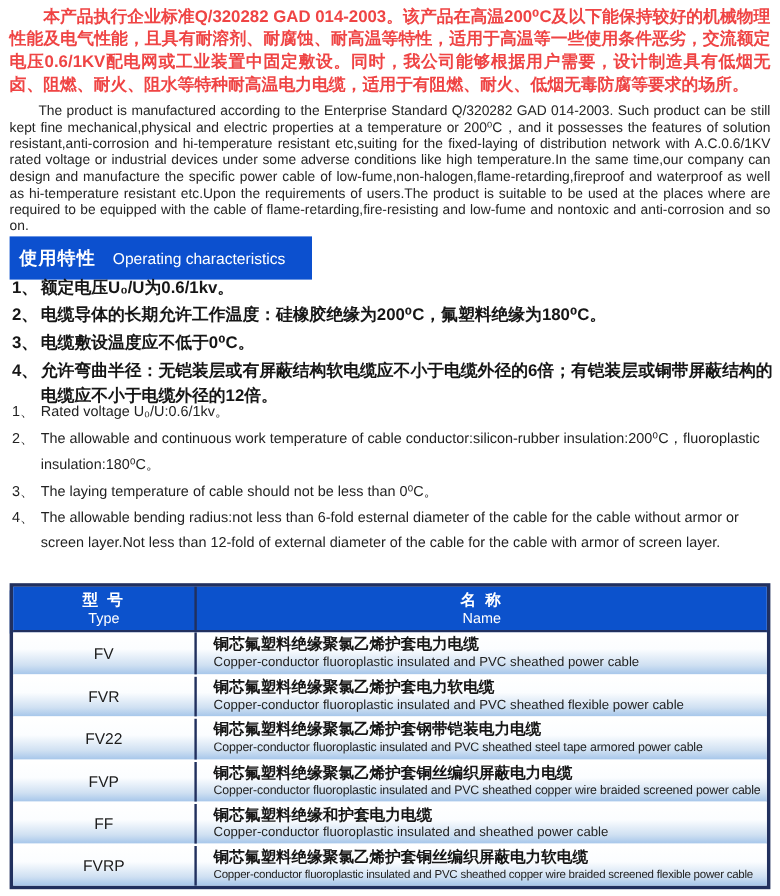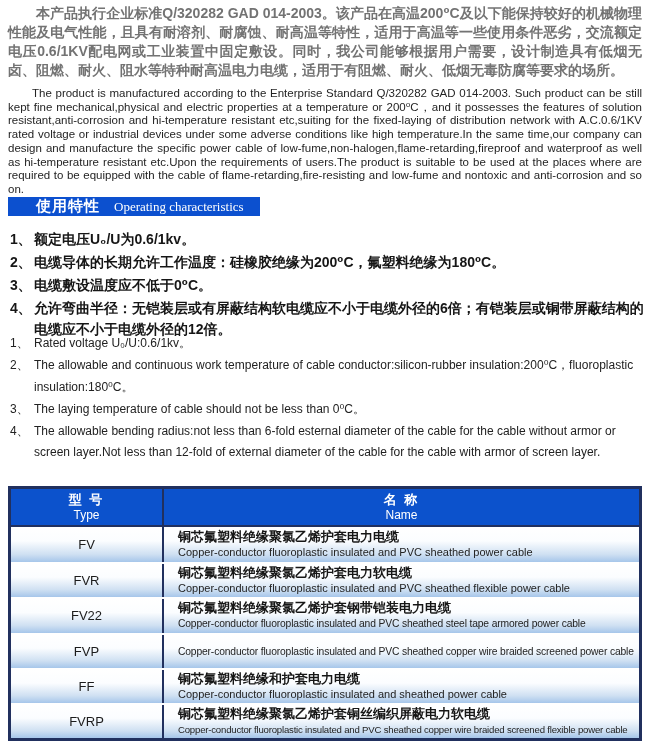--- a/index.html
+++ b/index.html
@@ -13,38 +13,38 @@
     width: 650px;
     height: 747px;
     background: #ffffff;
     overflow: hidden;
   }
 
   
   .intro-zh {
     position: absolute; top: 4px; left: 8px; right: 8px;
     font-size: 14px; font-weight: 600; line-height: 19px;
-    text-indent: 2em; text-align: justify; color: #737373;
+    text-indent: 2em; text-align: justify; color: #ef4444;
   }
   .intro-en {
     position: absolute; top: 87px; left: 8px; right: 8px;
     font-size: 11.5px; font-weight: 400; line-height: 13.7px;
     text-indent: 24px; text-align: justify; color: #242424;
   }
 
   
   .section-bar {
-    position: absolute; left: 8px; width: 252px; height: 19px;
+    position: absolute; left: 8px; width: 252px; height: 36px;
     background: #0c50cf;
     color: #ffffff;
     display: flex; align-items: center;
-    padding-left: 28px;
+    padding-left: 8px;
   }
   .section-bar .bar-zh { font-size: 15px; font-weight: 700; letter-spacing: 1px; }
-  .section-bar .bar-en { font-size: 13px; font-weight: 400; margin-left: 14px; font-family: Liberation Serif, serif; }
+  .section-bar .bar-en { font-size: 13px; font-weight: 400; margin-left: 14px; }
   .bar-operating { top: 197px; }
   .bar-cabletype { top: 452px; margin-top: 40px; }
 
   
   .num-list { position: absolute; left: 10px; right: 6px; }
   .list-zh { top: 229px; }
   .list-en { top: 333px; }
   .li { display: flex; align-items: flex-start; }
   .list-zh .li { font-size: 14px; font-weight: 600; line-height: 21px; margin-bottom: 2px; color: #161616; }
   .list-en .li { font-size: 12px; font-weight: 400; line-height: 21.5px; margin-bottom: 0.5px; color: #222222; }
@@ -177,20 +177,21 @@
       <div class="tcell col-type">FV22</div>
       <div class="tcell col-name">
         <div class="name-zh">铜芯氟塑料绝缘聚氯乙烯护套钢带铠装电力电缆</div>
         <div class="name-en">Copper-conductor fluoroplastic insulated and PVC sheathed steel tape armored power cable</div>
       </div>
     </div>
 
     <div class="trow body-row tight">
       <div class="tcell col-type">FVP</div>
       <div class="tcell col-name">
+        <div class="name-zh">铜芯氟塑料绝缘聚氯乙烯护套铜丝编织屏蔽电力电缆</div>
         <div class="name-en">Copper-conductor fluoroplastic insulated and PVC sheathed copper wire braided screened power cable</div>
       </div>
     </div>
 
     <div class="trow body-row">
       <div class="tcell col-type">FF</div>
       <div class="tcell col-name">
         <div class="name-zh">铜芯氟塑料绝缘和护套电力电缆</div>
         <div class="name-en">Copper-conductor fluoroplastic insulated and sheathed power cable</div>
       </div>

